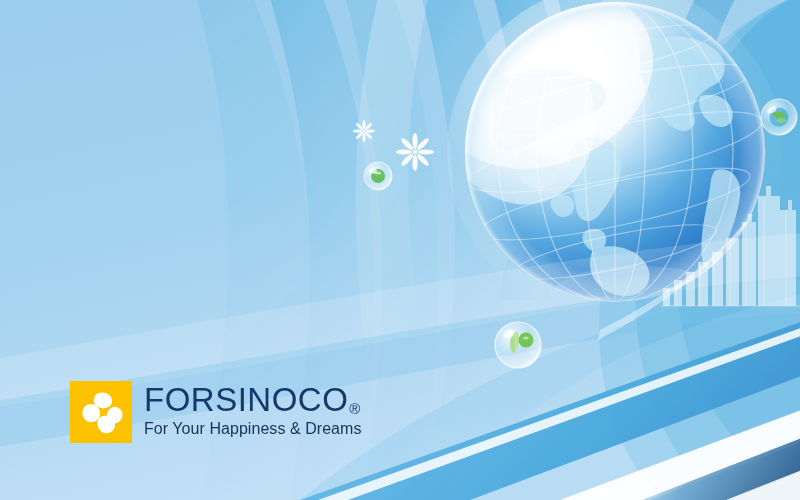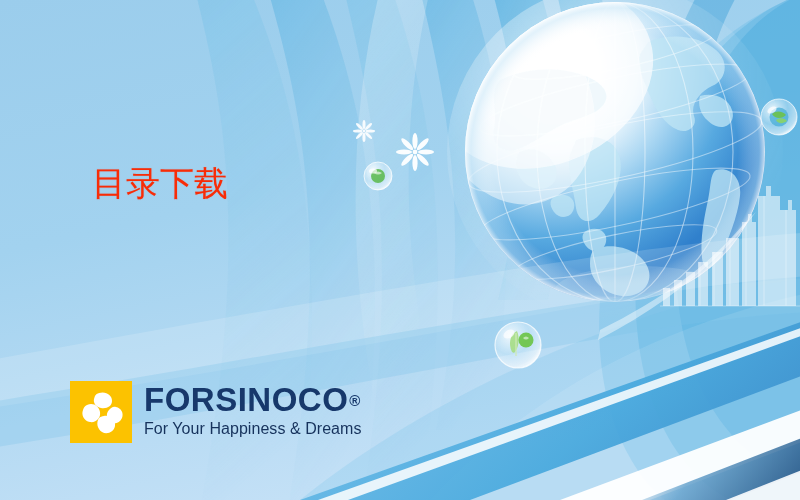--- a/index.html
+++ b/index.html
@@ -40,23 +40,23 @@
     z-index:45;
   }
   #logo-mark {
     width:62px; height:62px;
     background:#fcc200;
     flex:0 0 auto;
     display:block;
   }
   #logo-text { margin-left:12px; padding-top:2px; }
   #logo-wordmark {
-    display:flex; align-items:center;
+    display:flex; align-items:flex-end;
     color:#17386b;
-    font-weight:bold;
+    font-weight:normal;
     letter-spacing:.5px;
     line-height:1;
   }
   #logo-name { font-size:33px; }
   #logo-reg { font-size:15px; line-height:1; margin-left:1px; margin-top:1px; }
   #logo-tagline {
     color:#16325c;
     font-size:16px;
     line-height:1.1;
     margin-top:4px;
@@ -304,21 +304,20 @@
         <circle cx="779" cy="117" r="18" fill="url(#gBub)" stroke="#ffffff" stroke-opacity="0.7" stroke-width="1"></circle>
         <circle cx="779" cy="117" r="9.5" fill="#4fb0d8" opacity="0.8"></circle>
         <path d="M772,114 C776,110 783,111 786,115 C782,119 775,119 772,114 Z" fill="#6cc24a" opacity="0.9"></path>
         <path d="M776,120 C780,117 785,118 787,121 C783,124 778,124 776,120 Z" fill="#8ed65f" opacity="0.85"></path>
         <ellipse cx="772" cy="110" rx="5" ry="3" fill="#ffffff" opacity="0.7" transform="rotate(-30 772 110)"></ellipse>
       </g>
     </g>
   </svg>
 
   <div id="headline">
-    <div class="hl-line l2">目录下载</div>
   </div>
 
   <div id="logo-block">
     <svg id="logo-mark" viewBox="0 0 62 62">
       <rect x="0" y="0" width="62" height="62" fill="#fcc200"></rect>
       <g fill="#ffffff">
         <path d="M29,12 C36,10 42,14 42,20 C42,25 37,28 31,27 C26,26 23,22 24,18 C25,14 26,13 29,12 Z"></path>
         <path d="M17,24 C23,21 29,25 30,31 C31,37 26,42 20,41 C14,40 11,34 13,29 C14,26 15,25 17,24 Z"></path>
         <path d="M46,26 C51,27 54,32 52,37 C50,42 44,44 40,41 C36,38 36,32 39,29 C41,27 43,25 46,26 Z"></path>
         <path d="M34,35 C40,34 46,39 45,45 C44,51 37,54 32,51 C27,48 26,41 29,37 C30,36 32,35 34,35 Z"></path>

